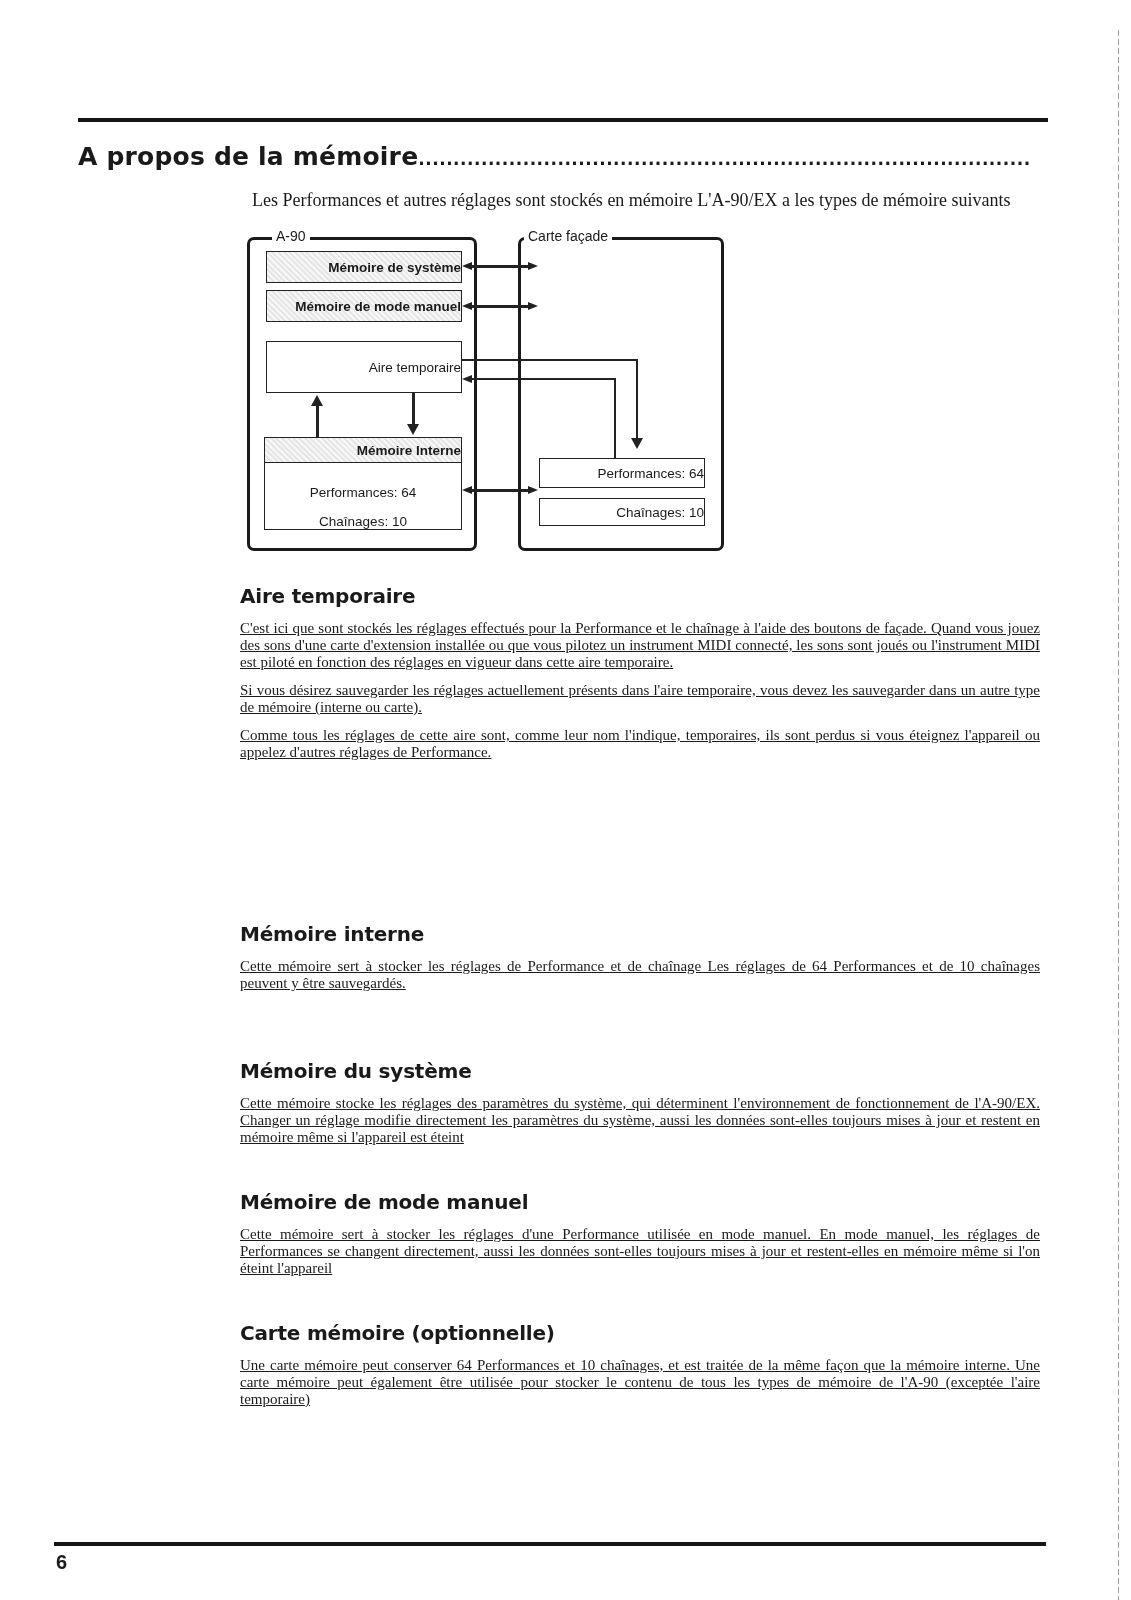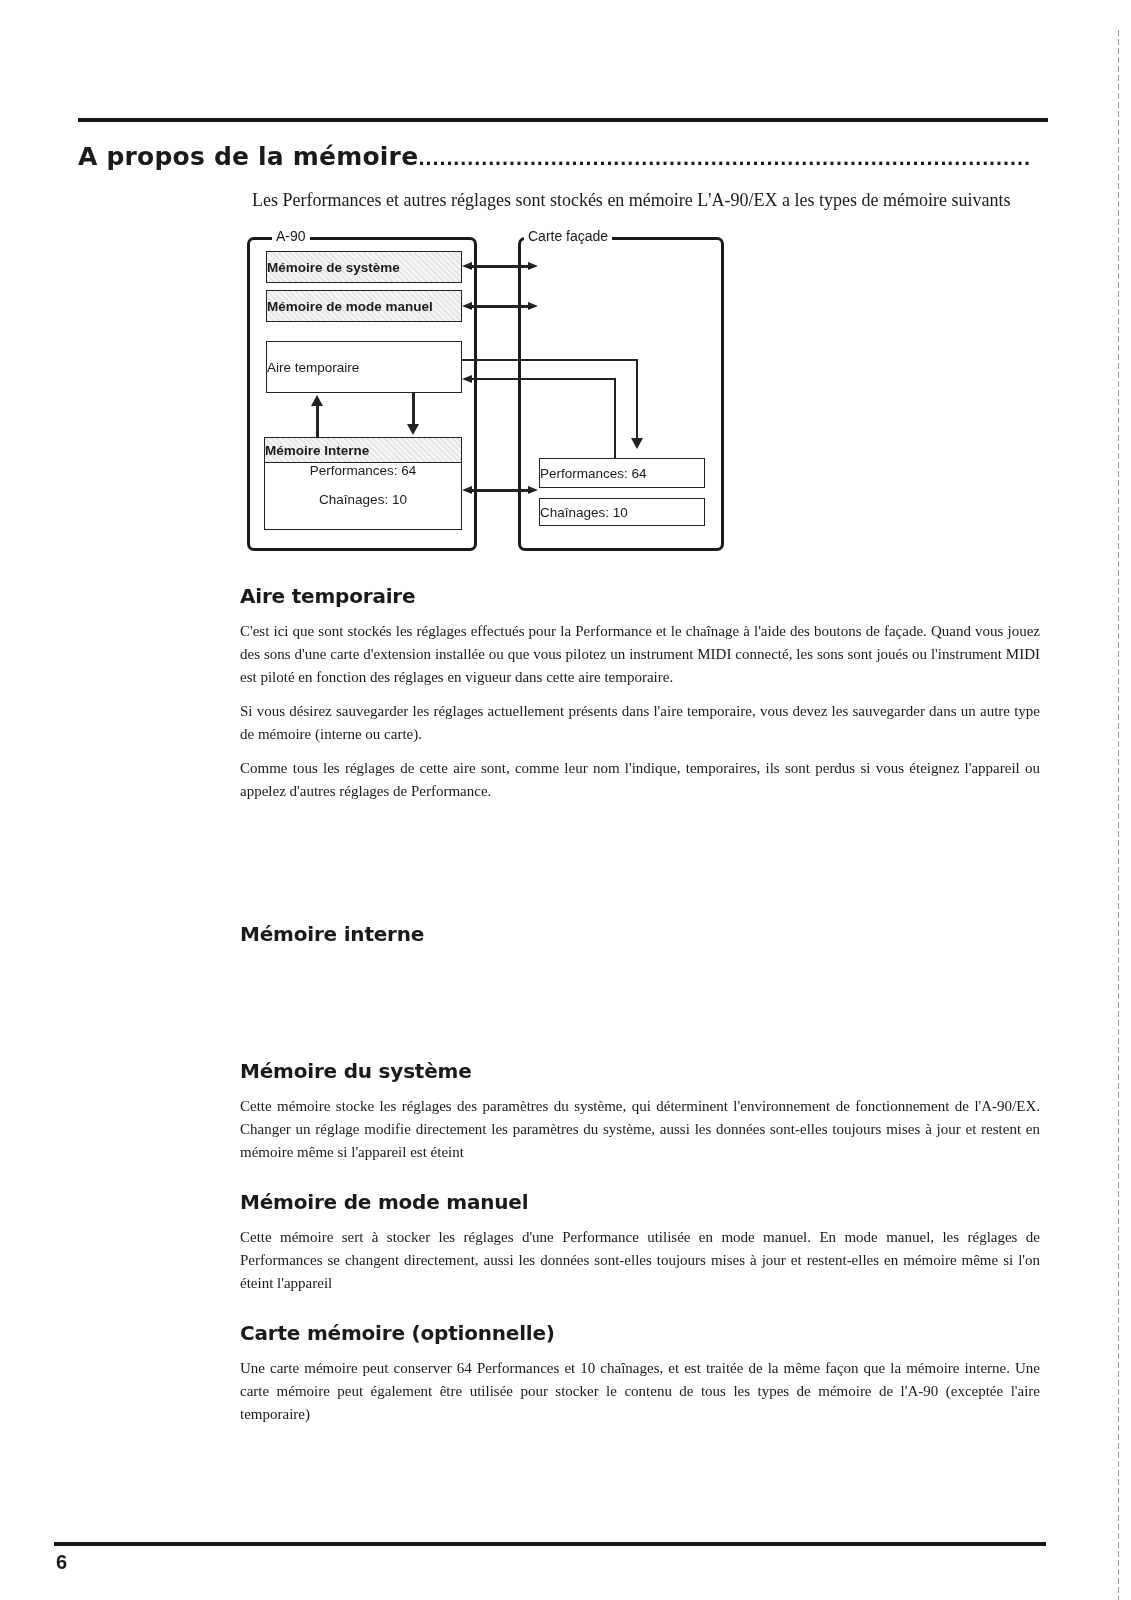--- a/index.html
+++ b/index.html
@@ -36,38 +36,39 @@
     }
     .section {
       position: absolute; left: 240px; width: 800px;
     }
     .section h2 {
       margin: 0 0 12px 0;
       font-family: "DejaVu Sans", sans-serif; font-weight: bold; font-size: 20px;
       letter-spacing: -0.2px;
     }
     .section p {
-      margin: 0 0 11px 0; font-size: 15px; line-height: 23px;
+      margin: 0 0 11px 0; font-size: 15px; line-height: 17px;
       text-align: justify;
+      text-decoration: underline;
     }
 
     
     .diagram {
       position: absolute; left: 244px; top: 228px; width: 500px; height: 330px;
       font-family: "Liberation Sans", "DejaVu Sans", sans-serif; font-size: 13.5px;
     }
     .frame {
       position: absolute; border: 3px solid #1a1a1a; border-radius: 7px;
     }
     .frame-label {
       position: absolute; background: #fff; padding: 0 4px; font-size: 14px;
     }
     .box {
       position: absolute; border: 1.5px solid #222; background: #fff;
-      display: flex; align-items: center; justify-content: flex-start;
+      display: flex; align-items: center; justify-content: flex-end;
       box-sizing: border-box;
     }
     .box.shaded {
       background: repeating-linear-gradient(45deg, #e6e6e6 0 2px, #f7f7f7 2px 4px);
       font-weight: bold;
     }
     .line { position: absolute; background: #222; }
     .arrow-up, .arrow-down, .arrow-left, .arrow-right {
       position: absolute; width: 0; height: 0;
     }
@@ -148,20 +149,21 @@
 
 <div class="section" style="top:584px;">
   <h2>Aire temporaire</h2>
   <p>C'est ici que sont stockés les réglages effectués pour la Performance et le chaînage à l'aide des boutons de façade. Quand vous jouez des sons d'une carte d'extension installée ou que vous pilotez un instrument MIDI connecté, les sons sont joués ou l'instrument MIDI est piloté en fonction des réglages en vigueur dans cette aire temporaire.</p>
   <p>Si vous désirez sauvegarder les réglages actuellement présents dans l'aire temporaire, vous devez les sauvegarder dans un autre type de mémoire (interne ou carte).</p>
   <p>Comme tous les réglages de cette aire sont, comme leur nom l'indique, temporaires, ils sont perdus si vous éteignez l'appareil ou appelez d'autres réglages de Performance.</p>
 </div>
 
 <div class="section" style="top:922px;">
   <h2>Mémoire interne</h2>
+  <p>Cette mémoire sert à stocker les réglages de Performance et de chaînage  Les réglages de 64 Performances et de 10 chaînages peuvent y être sauvegardés.</p>
 </div>
 
 <div class="section" style="top:1034px;margin-top:25px;">
   <h2>Mémoire du système</h2>
   <p>Cette mémoire stocke les réglages des paramètres du système, qui déterminent l'environnement de fonctionnement de l'A-90/EX. Changer un réglage modifie directement les paramètres du système, aussi les données sont-elles toujours mises à jour et restent en mémoire même si l'appareil est éteint</p>
 </div>
 
 <div class="section" style="top:1190px;">
   <h2>Mémoire de mode manuel</h2>
   <p>Cette mémoire sert à stocker les réglages d'une Performance utilisée en mode manuel. En mode manuel, les réglages de Performances se changent directement, aussi les données sont-elles toujours mises à jour et restent-elles en mémoire même si l'on éteint l'appareil</p>

